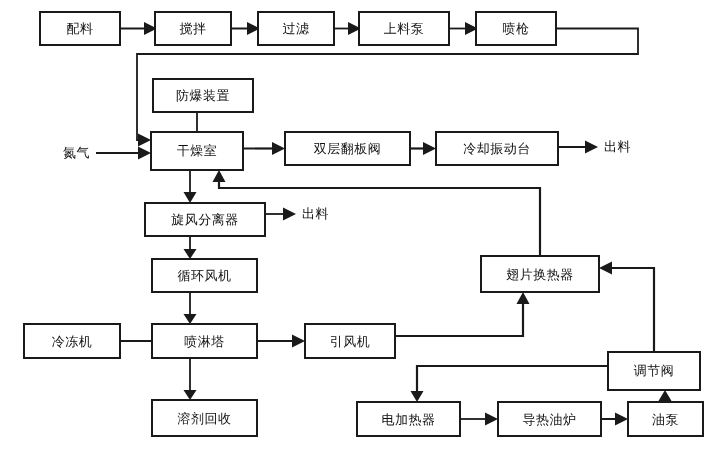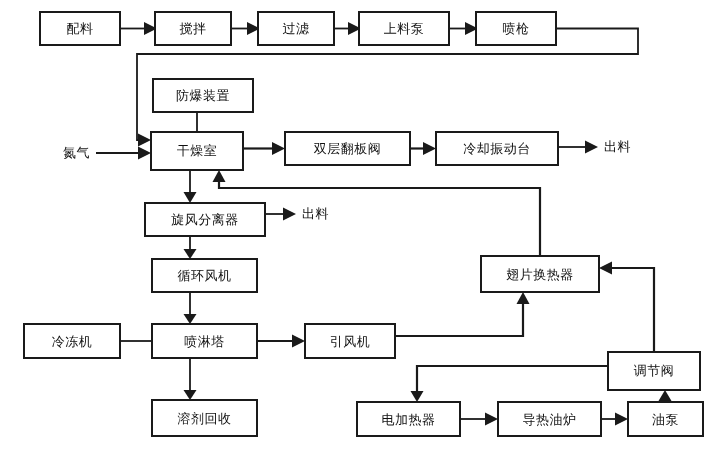--- a/index.html
+++ b/index.html
@@ -10,20 +10,21 @@
   }
   body {
     font-family: "DejaVu Sans", "Liberation Sans", sans-serif;
   }
   #diagram-root {
     position: relative;
     width: 728px;
     height: 451px;
     background: #ffffff;
     overflow: hidden;
+    border-radius: 31px;
   }
   svg#flow-svg {
     display: block;
     width: 728px;
     height: 451px;
   }
   .node-rect {
     fill: #ffffff;
     stroke: #1a1a1a;
     stroke-width: 2;

